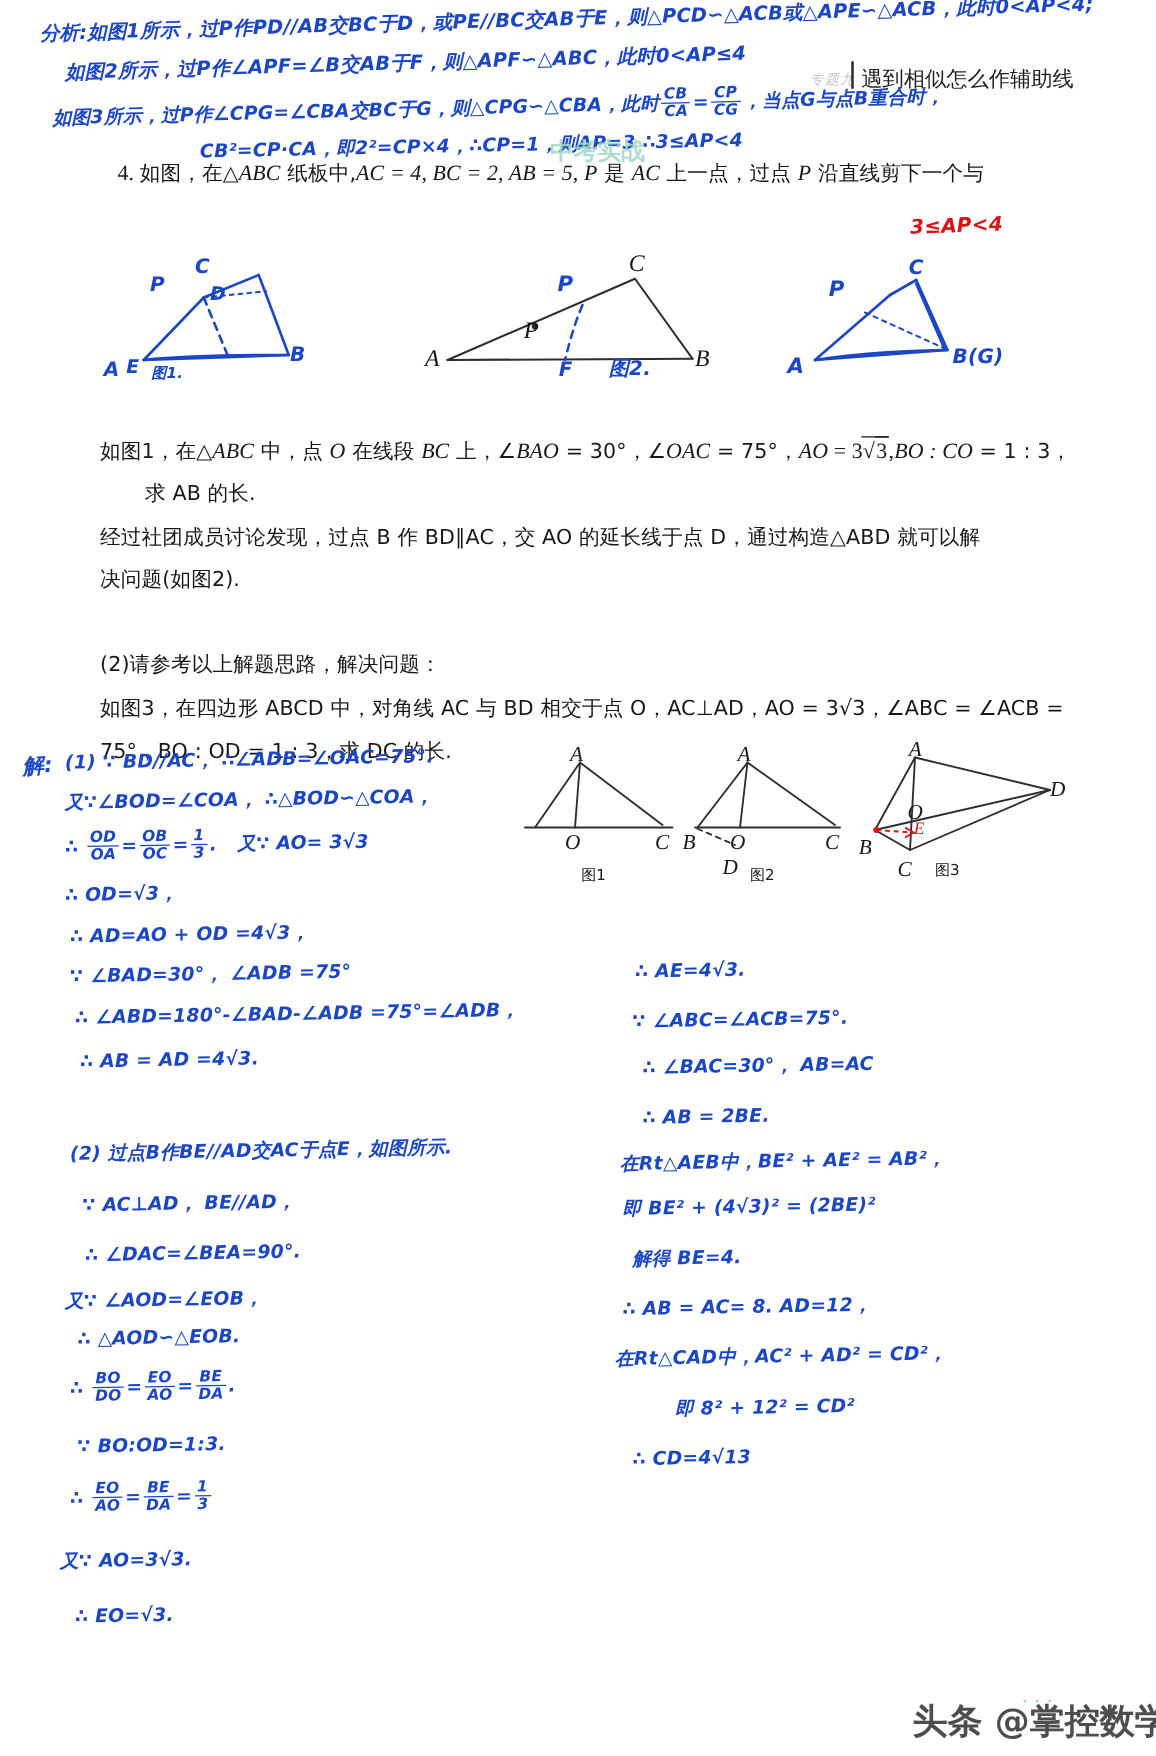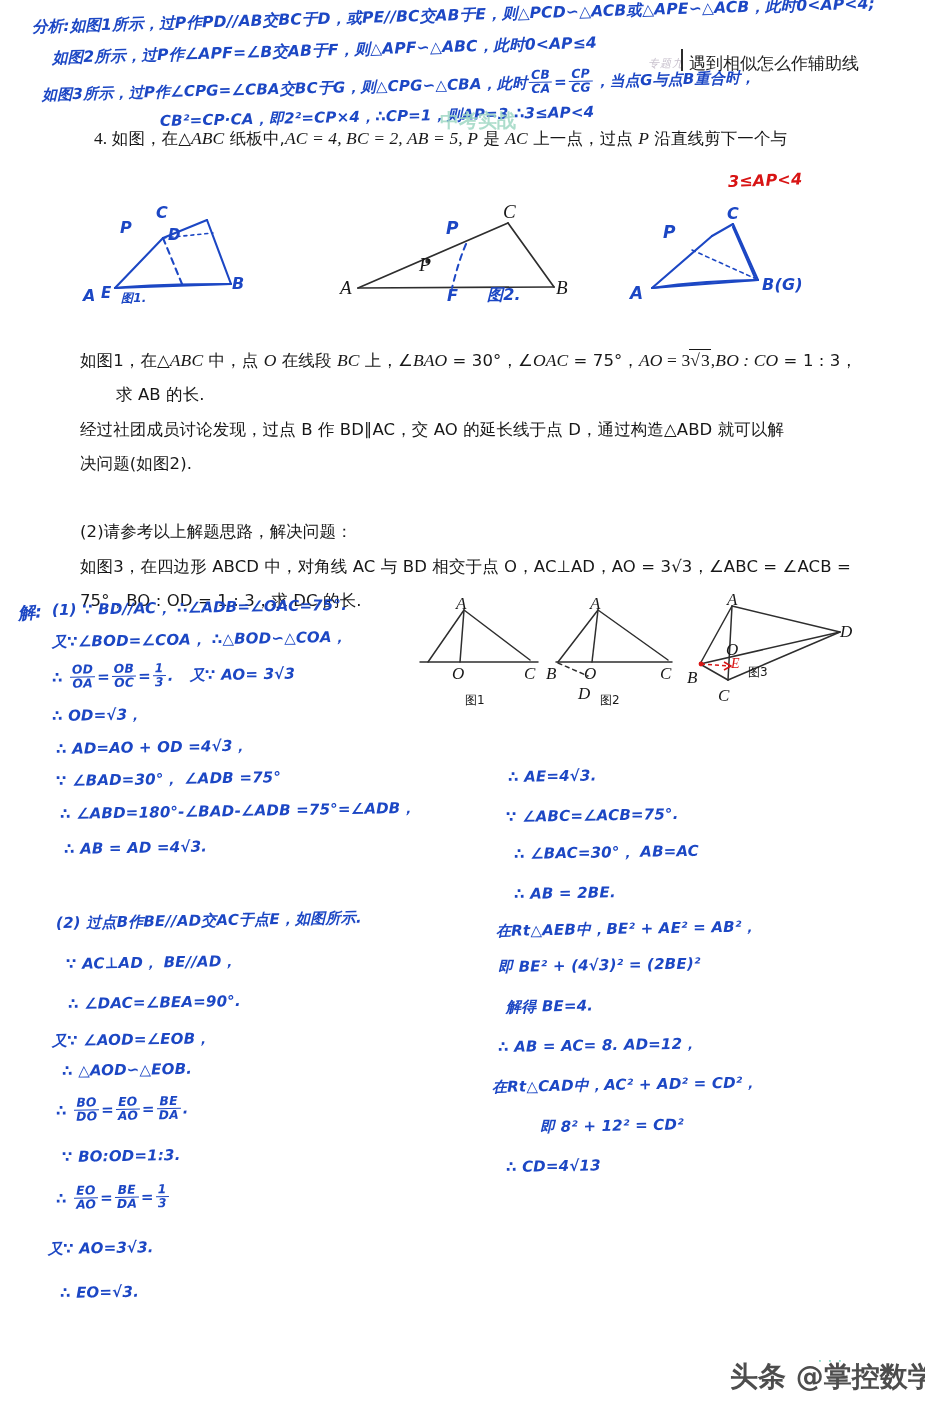--- a/index.html
+++ b/index.html
@@ -286,21 +286,21 @@
       <path d="M34,74 L41,78 L34,82" fill="none"></path>
     </g>
     <circle cx="11" cy="76" r="2.4" fill="#d81414"></circle>
   </svg>
   <div class="lbl" style="left:727px; top:590px; font-size:17px;">A</div>
   <div class="lbl" style="left:840px; top:622px; font-size:17px;">D</div>
   <div class="lbl" style="left:726px; top:640px; font-size:17px;">O</div>
   <div class="lbl" style="left:687px; top:668px; font-size:17px;">B</div>
   <div class="lbl" style="left:718px; top:686px; font-size:17px;">C</div>
   <div class="lbl red" style="left:731px; top:656px;">E</div>
-  <div class="figcap" style="left:748px; top:664px;">图3</div>
+  <div class="figcap" style="left:748px; top:688px;">图3</div>
 
   <div class="hand" style="left:18px; top:602px; font-size:17px; transform:rotate(-4deg);">解:</div>
 
   <div class="hand" style="left:52px; top:601px; transform:rotate(-1deg);">(1) ∵ BD//AC， ∴∠ADB=∠OAC=75°.</div>
   <div class="hand" style="left:52px; top:633px; transform:rotate(-1deg);">又∵∠BOD=∠COA，  ∴△BOD∽△COA，</div>
 
   <div class="hand" style="left:52px; top:665px; transform:rotate(-1deg);">
     ∴ <span class="frac"><span class="num">OD</span><span class="den">OA</span></span>=<span class="frac"><span class="num">OB</span><span class="den">OC</span></span>=<span class="frac"><span class="num">1</span><span class="den">3</span></span>.&nbsp;&nbsp; 又∵ AO= 3√3
   </div>
 

